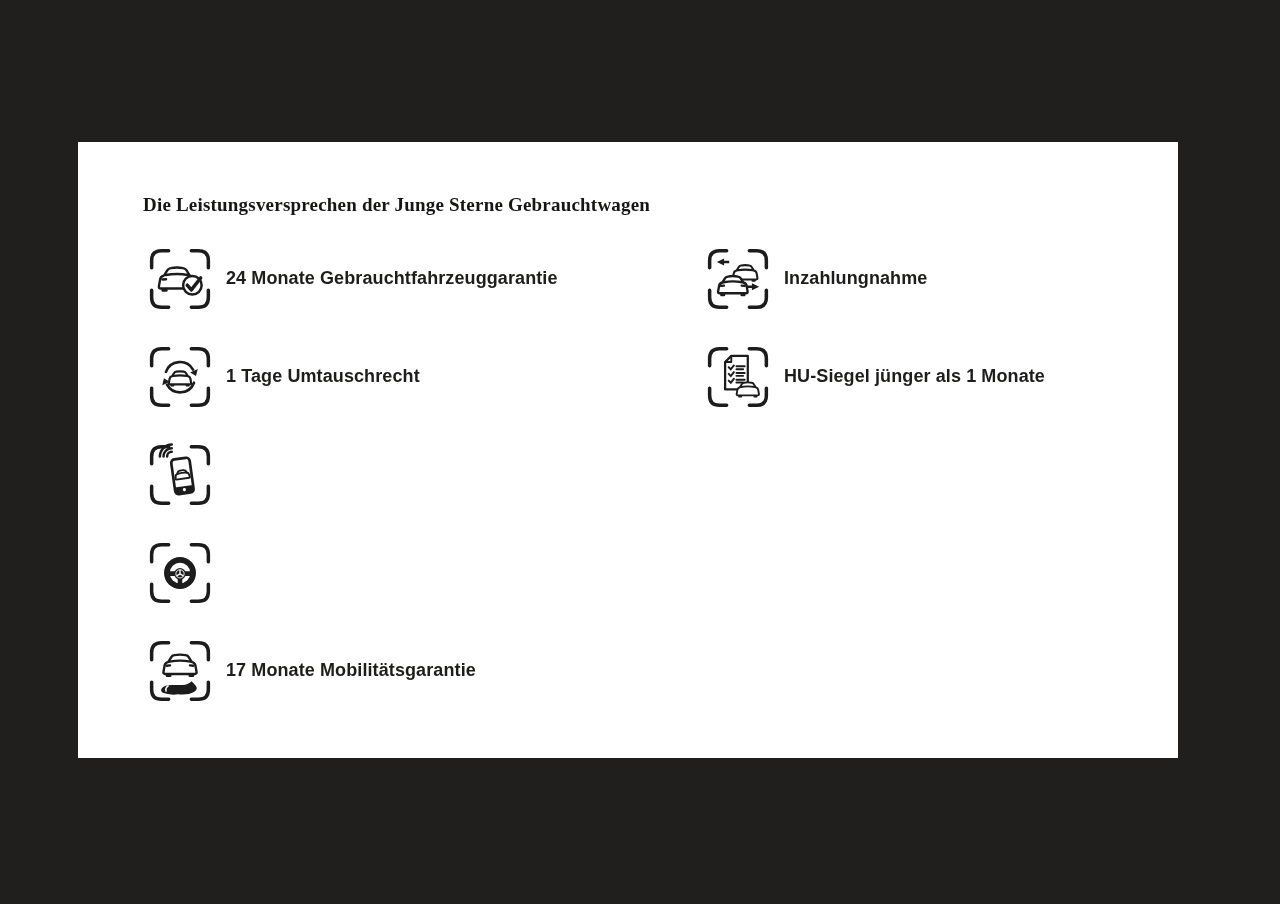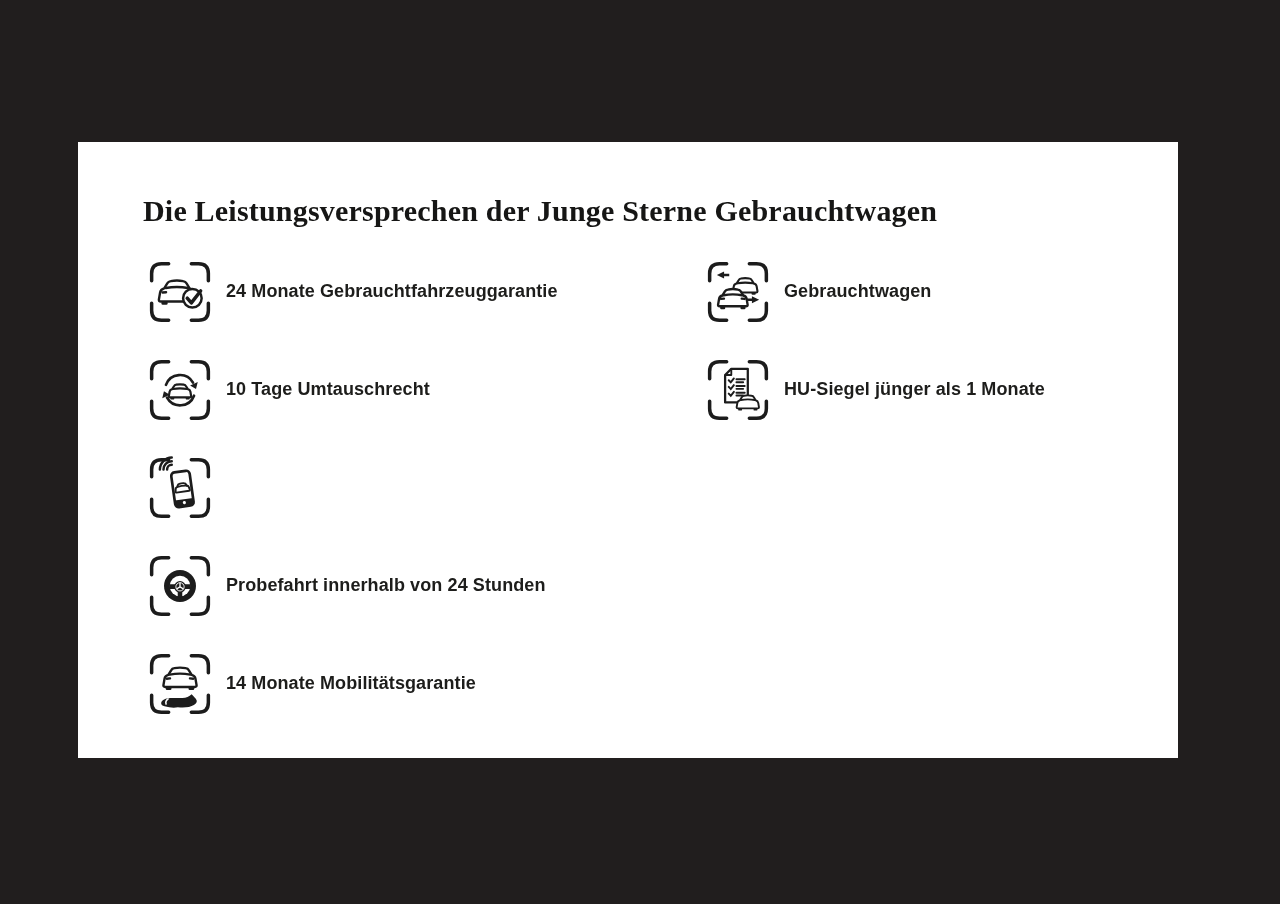--- a/index.html
+++ b/index.html
@@ -13,21 +13,21 @@
   .card{
     position:absolute;
     left:78px;top:142px;
     width:1100px;height:616px;
     background:#ffffff;
   }
   .heading{
     margin:52px 0 0 65px;
     font-family:"Liberation Serif", serif;
     font-weight:700;
-    font-size:30px;
+    font-size:19px;
     line-height:1.15;
     color:#161615;
     letter-spacing:0.2px;
     white-space:nowrap;
   }
   .benefits-grid{
     margin:14px 0 0 69px;
     display:grid;
     grid-template-columns:558px 1fr;
     grid-template-rows:repeat(5,98px);
@@ -86,21 +86,21 @@
           <path d="M45.6 37.5 A14.5 14.5 0 0 1 19.4 39.4" fill="none" stroke="#1c1c1c" stroke-width="2.6" stroke-linecap="round"></path>
           <path d="M16.4 33.2 L22.2 36.6 L14.8 40 Z" fill="#1c1c1c"></path>
           <g transform="translate(32,32.8) scale(0.62)" fill="none" stroke="#1c1c1c" stroke-width="3.4" stroke-linecap="round">
             <path d="M-17.5 8.5 L-16.3 1.5 Q-15.8 -1.8 -12.3 -2.6 L-9.2 -7.6 Q-8.3 -9.2 -6 -9.6 Q0 -10.8 6 -9.6 Q8.3 -9.2 9.2 -7.6 L12.3 -2.6 Q15.8 -1.8 16.3 1.5 L17.5 8.5 Q17.5 10.2 15.6 10.2 L-15.6 10.2 Q-17.5 10.2 -17.5 8.5 Z"></path>
             <path d="M-10.8 -2.9 Q0 -4.8 10.8 -2.9"></path>
             <rect x="-15" y="10.2" width="6" height="3.4" rx="1.4" fill="#1c1c1c" stroke="none"></rect>
             <rect x="9" y="10.2" width="6" height="3.4" rx="1.4" fill="#1c1c1c" stroke="none"></rect>
           </g>
         </svg>
       </span>
-      <span class="label">10 Tage Umtauschrecht</span>
+      <span class="label">1 Tage Umtauschrecht</span>
     </div>
 
 
     <div class="item">
       <span class="icon">
         <svg viewBox="0 0 64 64">
           <path d="M21 4.5 H14 Q4.5 4.5 4.5 14 V21 M43 4.5 H50 Q59.5 4.5 59.5 14 V21 M59.5 43 V50 Q59.5 59.5 50 59.5 H43 M4.5 43 V50 Q4.5 59.5 14 59.5 H21" fill="none" stroke="#1c1c1c" stroke-width="3.4" stroke-linecap="round"></path>
           <g stroke="#1c1c1c" stroke-width="2.4" stroke-linecap="round" fill="none">
             <path d="M19.5 14 A4.5 4.5 0 0 1 24 9.5"></path>
             <path d="M16 14 A8 8 0 0 1 24 6"></path>
@@ -125,39 +125,38 @@
           <path d="M21 4.5 H14 Q4.5 4.5 4.5 14 V21 M43 4.5 H50 Q59.5 4.5 59.5 14 V21 M59.5 43 V50 Q59.5 59.5 50 59.5 H43 M4.5 43 V50 Q4.5 59.5 14 59.5 H21" fill="none" stroke="#1c1c1c" stroke-width="3.4" stroke-linecap="round"></path>
           <circle cx="32" cy="32" r="15.5" fill="#1c1c1c"></circle>
           <circle cx="32" cy="32" r="10" fill="#ffffff"></circle>
           <rect x="21.5" y="30.3" width="21" height="4.6" fill="#1c1c1c"></rect>
           <rect x="29.8" y="32" width="4.4" height="11" fill="#1c1c1c"></rect>
           <circle cx="32" cy="32.8" r="5.6" fill="#1c1c1c"></circle>
           <circle cx="32" cy="32.8" r="4" fill="none" stroke="#ffffff" stroke-width="0.9"></circle>
           <path d="M32 32.8 L32 29.3 M32 32.8 L29 34.7 M32 32.8 L35 34.7" stroke="#ffffff" stroke-width="1.3" stroke-linecap="round"></path>
         </svg>
       </span>
-      <span class="label">Probefahrt innerhalb von 24 Stunden</span>
     </div>
 
     <div class="item">
       <span class="icon">
         <svg viewBox="0 0 64 64">
           <path d="M21 4.5 H14 Q4.5 4.5 4.5 14 V21 M43 4.5 H50 Q59.5 4.5 59.5 14 V21 M59.5 43 V50 Q59.5 59.5 50 59.5 H43 M4.5 43 V50 Q4.5 59.5 14 59.5 H21" fill="none" stroke="#1c1c1c" stroke-width="3.4" stroke-linecap="round"></path>
           <g transform="translate(32,25.5) scale(0.92)" fill="none" stroke="#1c1c1c" stroke-width="2.5" stroke-linecap="round">
             <path d="M-17.5 8.5 L-16.3 1.5 Q-15.8 -1.8 -12.3 -2.6 L-9.2 -7.6 Q-8.3 -9.2 -6 -9.6 Q0 -10.8 6 -9.6 Q8.3 -9.2 9.2 -7.6 L12.3 -2.6 Q15.8 -1.8 16.3 1.5 L17.5 8.5 Q17.5 10.2 15.6 10.2 L-15.6 10.2 Q-17.5 10.2 -17.5 8.5 Z"></path>
             <path d="M-10.8 -2.9 Q0 -4.8 10.8 -2.9"></path>
             <path d="M-14 1.5 L-10.5 1.2 M14 1.5 L10.5 1.2"></path>
             <rect x="-15" y="10.2" width="6" height="3.2" rx="1.3" fill="#1c1c1c" stroke="none"></rect>
             <rect x="9" y="10.2" width="6" height="3.2" rx="1.3" fill="#1c1c1c" stroke="none"></rect>
           </g>
           <path d="M14.5 48.5 Q12 52.2 17 53.6 Q24 55.6 30 54.6 Q40 55.6 45.5 52.4 Q50 49.8 47.3 46.4 L43.3 42 Q39.8 45.6 34.3 45.6 L23 45.6 Q17.5 45.6 14.5 48.5 Z" fill="#1c1c1c"></path>
           <path d="M20.5 46.5 Q17.5 48.6 18.5 51.5" fill="none" stroke="#ffffff" stroke-width="1.5" stroke-linecap="round"></path>
         </svg>
       </span>
-      <span class="label">14 Monate Mobilitätsgarantie</span>
+      <span class="label">17 Monate Mobilitätsgarantie</span>
     </div>
 
     <div class="item">
       <span class="icon">
         <svg viewBox="0 0 64 64">
           <path d="M21 4.5 H14 Q4.5 4.5 4.5 14 V21 M43 4.5 H50 Q59.5 4.5 59.5 14 V21 M59.5 43 V50 Q59.5 59.5 50 59.5 H43 M4.5 43 V50 Q4.5 59.5 14 59.5 H21" fill="none" stroke="#1c1c1c" stroke-width="3.4" stroke-linecap="round"></path>
           <g transform="translate(39,25.5) scale(0.68)" fill="none" stroke="#1c1c1c" stroke-width="3" stroke-linecap="round">
             <path d="M-17.5 8.5 L-16.3 1.5 Q-15.8 -1.8 -12.3 -2.6 L-9.2 -7.6 Q-8.3 -9.2 -6 -9.6 Q0 -10.8 6 -9.6 Q8.3 -9.2 9.2 -7.6 L12.3 -2.6 Q15.8 -1.8 16.3 1.5 L17.5 8.5 Q17.5 10.2 15.6 10.2 L-15.6 10.2 Q-17.5 10.2 -17.5 8.5 Z" fill="#ffffff"></path>
             <path d="M-10.8 -2.9 Q0 -4.8 10.8 -2.9"></path>
             <rect x="-15" y="10.2" width="6" height="3.4" rx="1.4" fill="#1c1c1c" stroke="none"></rect>
@@ -167,21 +166,21 @@
             <path d="M-17.5 8.5 L-16.3 1.5 Q-15.8 -1.8 -12.3 -2.6 L-9.2 -7.6 Q-8.3 -9.2 -6 -9.6 Q0 -10.8 6 -9.6 Q8.3 -9.2 9.2 -7.6 L12.3 -2.6 Q15.8 -1.8 16.3 1.5 L17.5 8.5 Q17.5 10.2 15.6 10.2 L-15.6 10.2 Q-17.5 10.2 -17.5 8.5 Z" fill="#ffffff"></path>
             <path d="M-10.8 -2.9 Q0 -4.8 10.8 -2.9"></path>
             <path d="M-14 1.5 L-10.5 1.2 M14 1.5 L10.5 1.2"></path>
             <rect x="-15" y="10.2" width="6" height="3.4" rx="1.4" fill="#1c1c1c" stroke="none"></rect>
             <rect x="9" y="10.2" width="6" height="3.4" rx="1.4" fill="#1c1c1c" stroke="none"></rect>
           </g>
           <path d="M11.5 15.5 L18.5 12 V14.3 H23.5 V16.7 H18.5 V19 Z" fill="#1c1c1c"></path>
           <path d="M52.5 39.5 L45.5 36 V38.3 H40.5 V40.7 H45.5 V43 Z" fill="#1c1c1c"></path>
         </svg>
       </span>
-      <span class="label">Gebrauchtwagen</span>
+      <span class="label">Inzahlungnahme</span>
     </div>
 
     <div class="item">
       <span class="icon">
         <svg viewBox="0 0 64 64">
           <path d="M21 4.5 H14 Q4.5 4.5 4.5 14 V21 M43 4.5 H50 Q59.5 4.5 59.5 14 V21 M59.5 43 V50 Q59.5 59.5 50 59.5 H43 M4.5 43 V50 Q4.5 59.5 14 59.5 H21" fill="none" stroke="#1c1c1c" stroke-width="3.4" stroke-linecap="round"></path>
           <path d="M19.5 17.5 L25.5 11.5 H41.5 V44 H19.5 Z" fill="#ffffff" stroke="#1c1c1c" stroke-width="2.2" stroke-linejoin="round"></path>
           <path d="M25.5 11.5 V17.5 H19.5" fill="none" stroke="#1c1c1c" stroke-width="1.8" stroke-linejoin="round"></path>
           <g stroke="#1c1c1c" stroke-width="1.9" stroke-linecap="round" fill="none">
             <path d="M23 22.5 L25 24.6 L28 20.8"></path>

